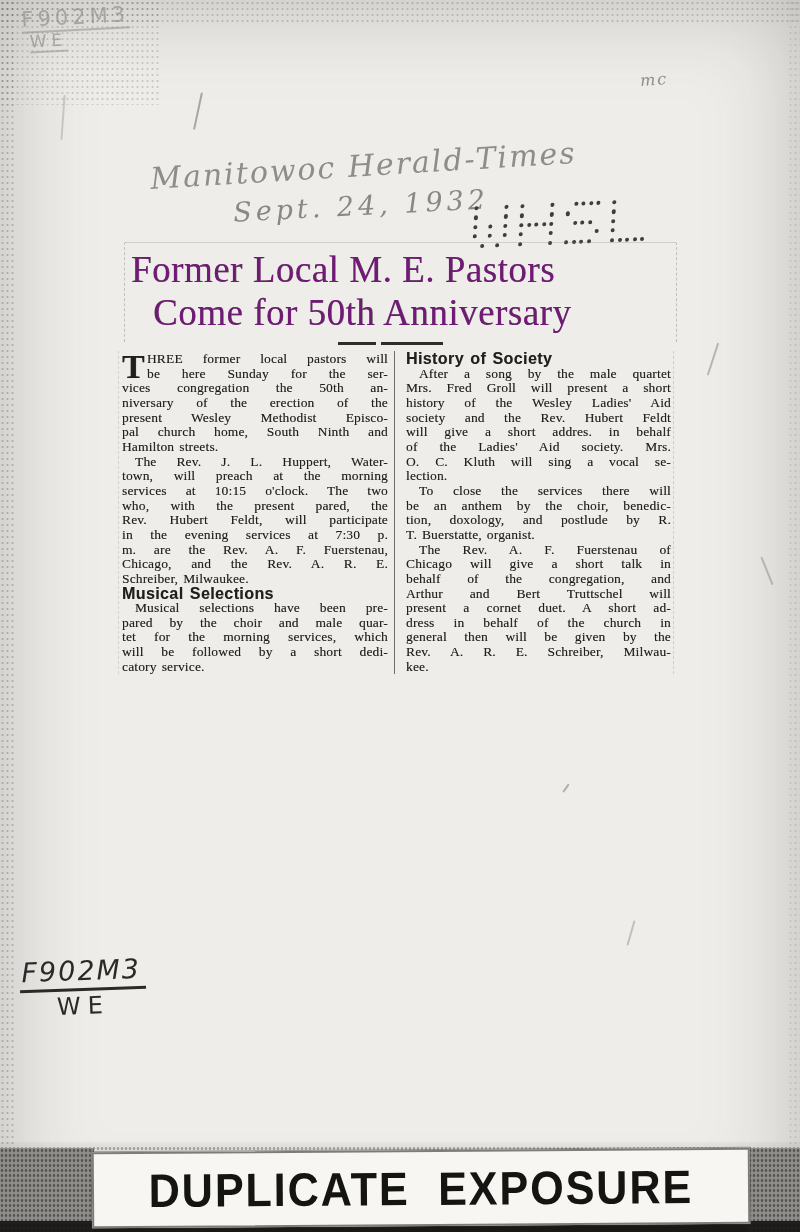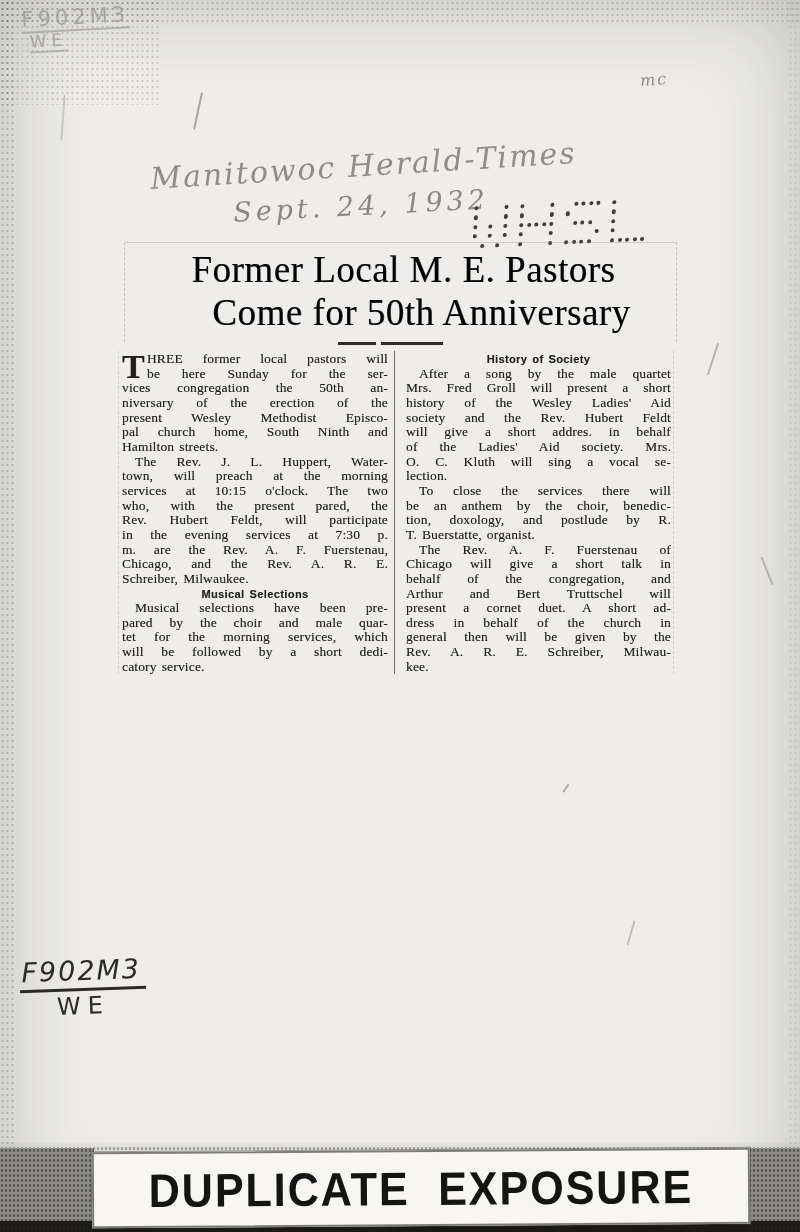--- a/index.html
+++ b/index.html
@@ -31,41 +31,41 @@
       color:#8f8d88;transform:rotate(-3.5deg);letter-spacing:2px;white-space:nowrap;}
   .hand2{left:233px;top:190px;font-family:"DejaVu Serif",serif;font-style:italic;font-size:27px;
       color:#8a8884;transform:rotate(-3deg);letter-spacing:4px;white-space:nowrap;}
   
   .stamp{left:473px;top:202px;width:200px;height:50px;transform:rotate(-2.5deg) skewX(-6deg);}
   .stamp i{position:absolute;width:4.2px;height:4.2px;border-radius:50%;background:#403e3a;}
   
   .clip-head{left:124px;top:242px;width:551px;height:99px;
       border-left:1px dashed rgba(128,126,121,.4);border-right:1px dashed rgba(128,126,121,.4);
       border-top:1px solid rgba(128,126,121,.28);}
-  .clip-head .h1,.clip-head .h2{font-size:37px;line-height:41px;color:#000000;letter-spacing:.5px;
-      white-space:nowrap;text-shadow:.4px .4px 0 rgba(35,34,32,.55);text-align:center;}
+  .clip-head .h1,.clip-head .h2{font-size:37px;line-height:41px;color:#701a75;letter-spacing:.5px;
+      white-space:nowrap;text-shadow:.4px .4px 0 rgba(35,34,32,.55);}
   .clip-head .h1{margin:6px 0 0 6px;}
-  .clip-head .h2{margin:2px 0 0 42px;}
+  .clip-head .h2{margin:2px 0 0 28px;}
   .divider{left:338px;top:342px;height:3px;display:flex;gap:5px;}
   .divider span{display:block;height:3px;background:#2f2d2a;}
   .divider .d1{width:38px;} .divider .d2{width:62px;}
   
   .cols{left:118px;top:351px;width:554px;display:flex;color:#201f1d;
       border-left:1px dashed rgba(120,118,113,.22);border-right:1px dashed rgba(120,118,113,.25);}
   .col{font-size:13.4px;line-height:14.65px;letter-spacing:.2px;word-spacing:1.5px;
       text-shadow:.25px .25px 0 rgba(32,31,29,.45);}
   .col0{width:266px;padding:1px 6px 0 3px;}
   .col1{flex:1;border-left:1.5px solid rgba(55,53,48,.7);padding:1px 2px 0 11px;}
   .para{margin:0;}
   .line{text-align:justify;text-align-last:justify;}
   .line.lastline{text-align-last:left;}
   .line.firstline{padding-left:13px;}
   .dropcap{float:left;font-size:34px;line-height:28px;width:21px;margin:1px 4px 0 0;font-weight:bold;}
-  .subhead{font-family:"Liberation Sans",sans-serif;font-weight:bold;font-size:11px;
-      text-align:center;line-height:14.65px;letter-spacing:.4px;}
+  .subhead{font-family:"Liberation Sans",sans-serif;font-weight:bold;font-size:16px;
+      line-height:14.65px;letter-spacing:.4px;}
   
   .stroke{position:absolute;background:#8a8884;width:1.6px;border-radius:1px;}
   
   .band{left:0;top:1142px;width:800px;height:90px;
       background:linear-gradient(180deg, rgba(140,139,136,.08) 0%, rgba(118,116,113,.45) 45%, #4a4845 100%);}
   .band-tex{left:0;top:1146px;width:800px;height:86px;opacity:.5;}
   .band-side{top:1148px;height:84px;background:#8d8c89;}
   .band-side.left{left:0;width:94px;}
   .band-side.right{left:748px;width:52px;}
   .band-side .fill{width:100%;height:100%;opacity:.8;}

